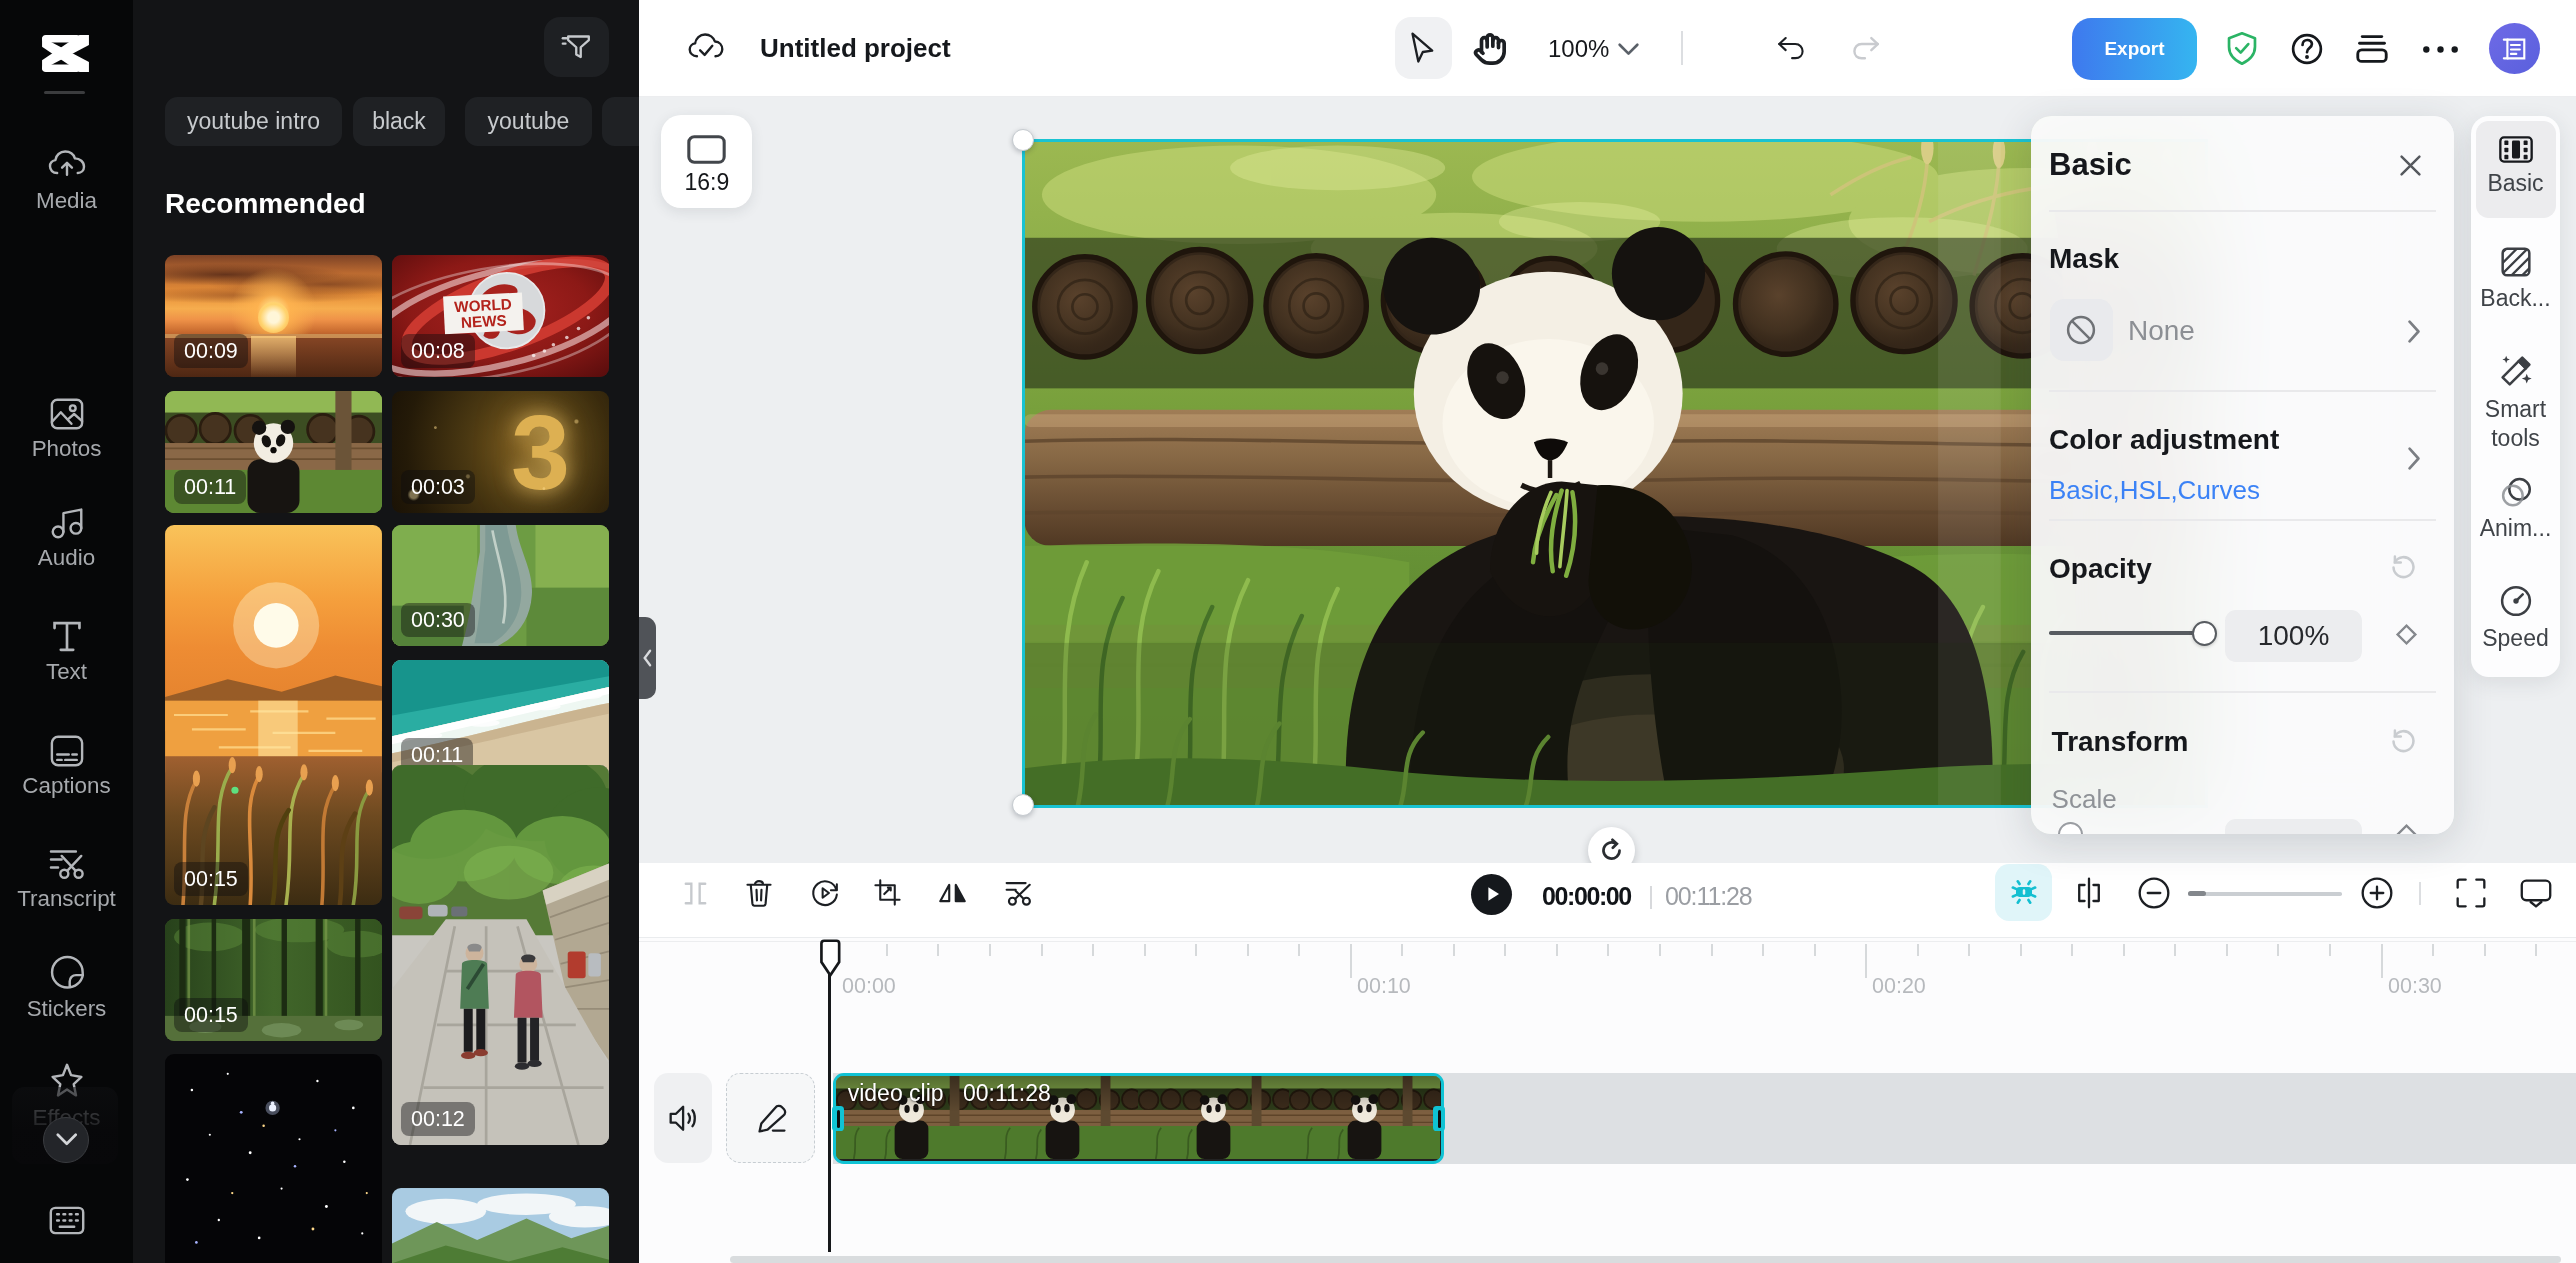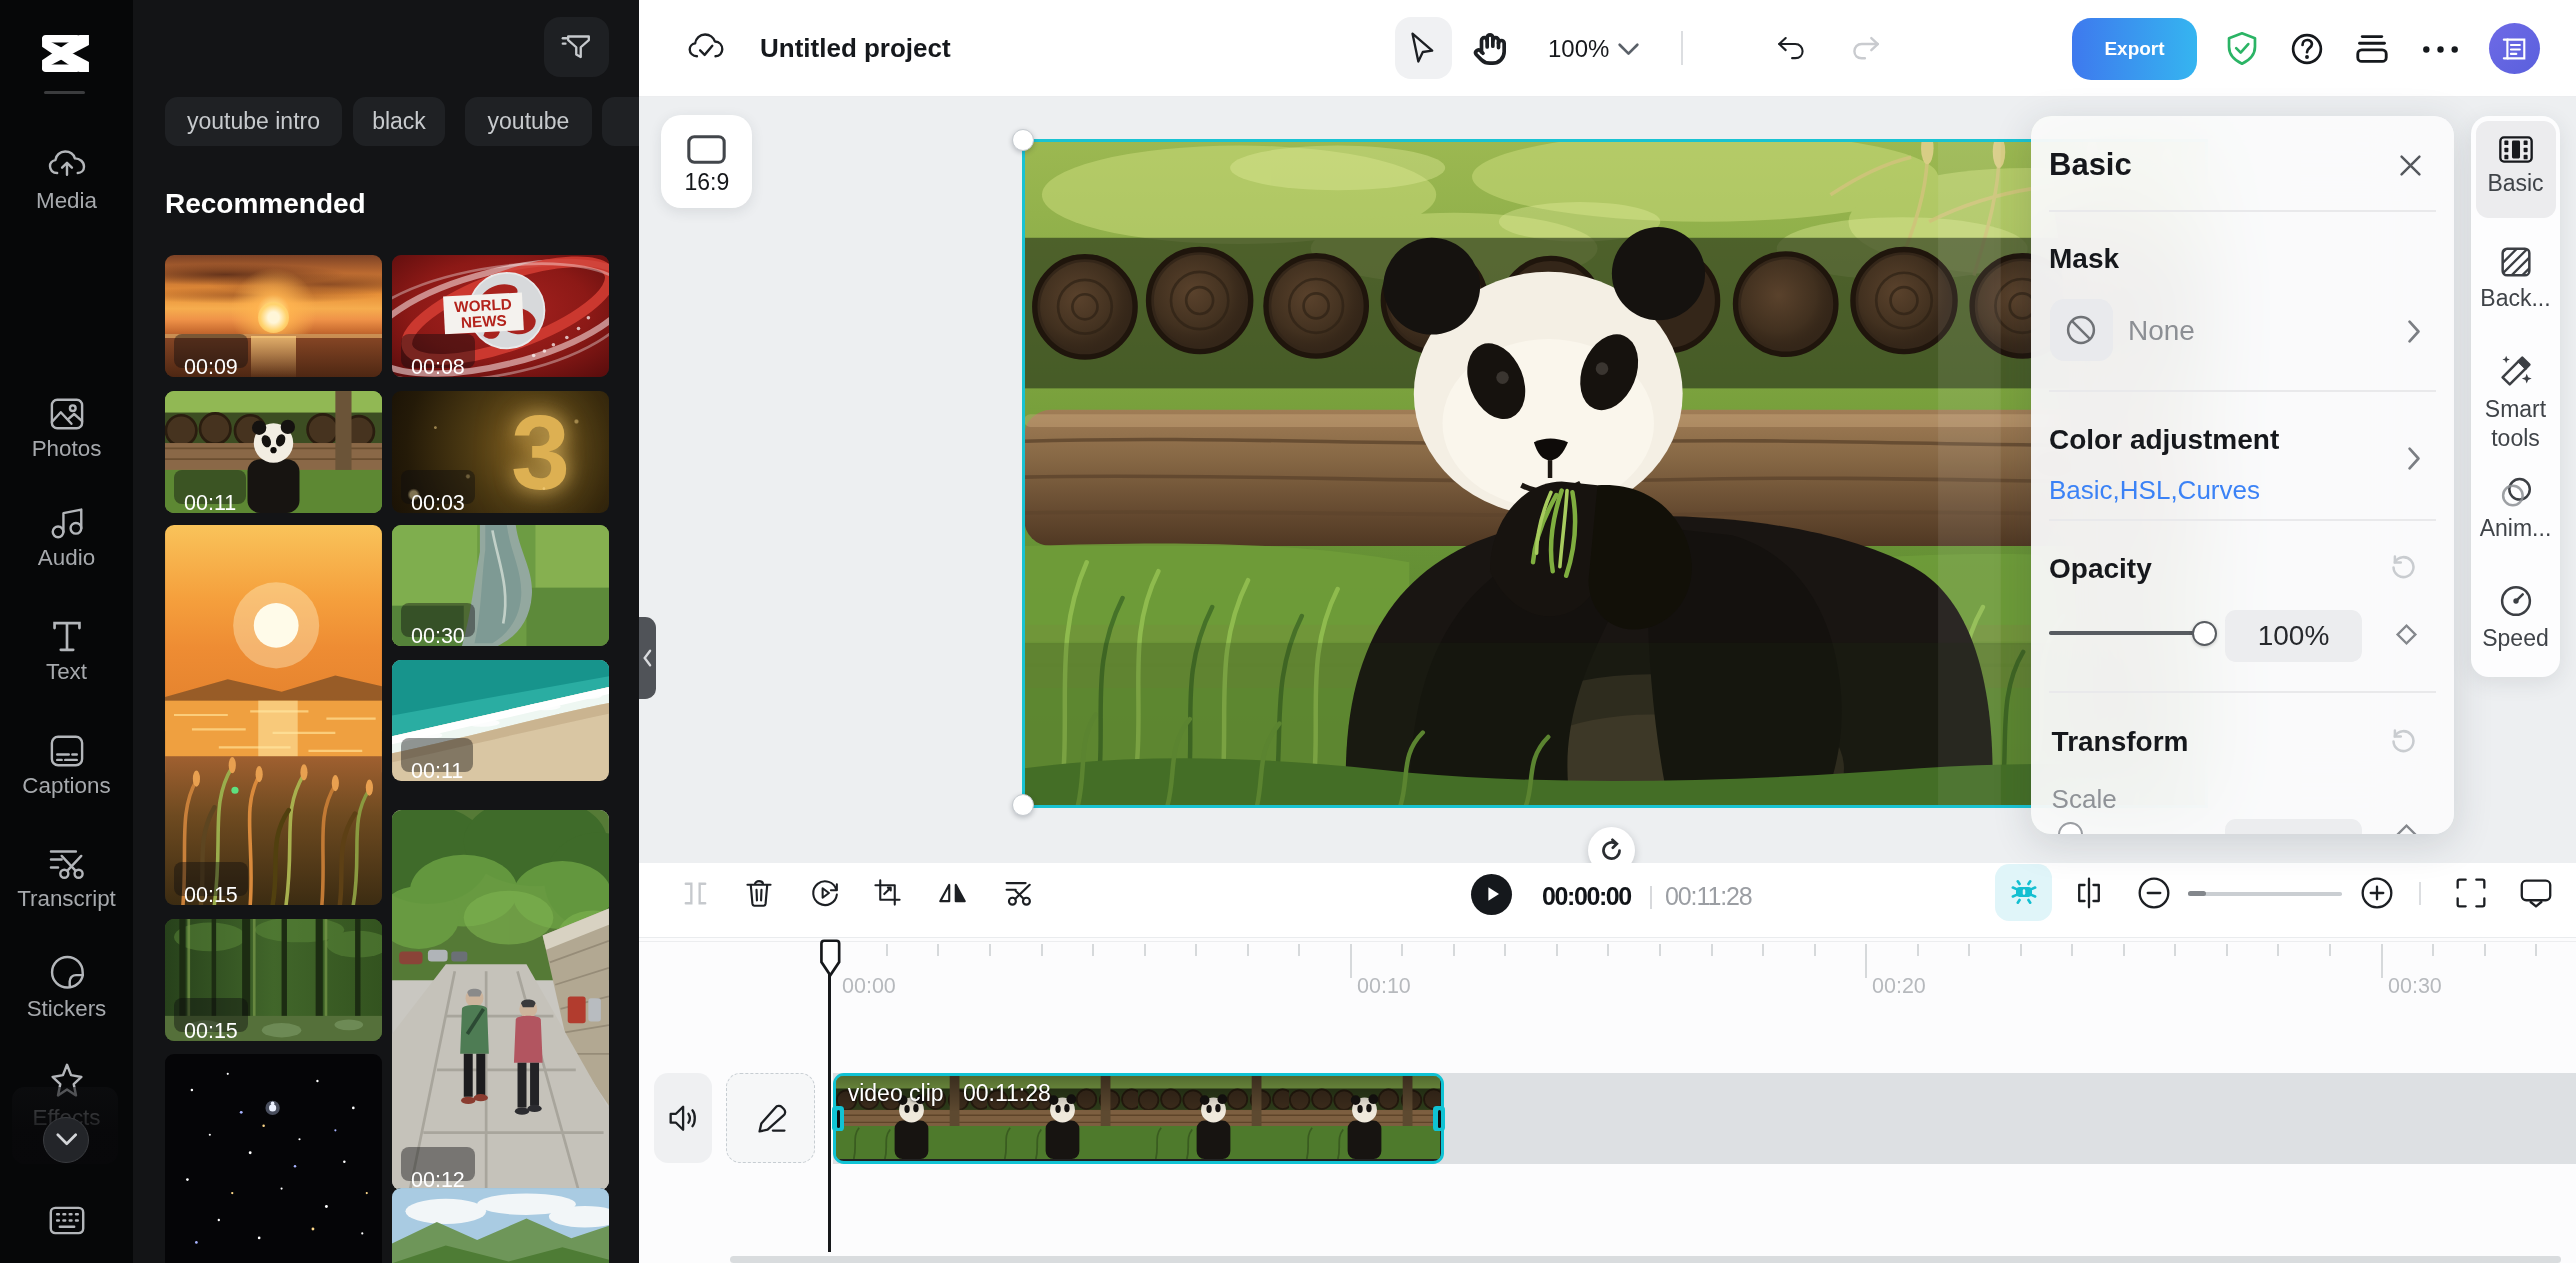--- a/index.html
+++ b/index.html
@@ -11,21 +11,21 @@
   
   #sb { position:absolute; left:0; top:0; width:133px; height:1264px; background:#060708; z-index:30; }
   .sbitem { position:absolute; left:0; width:133px; text-align:center; color:#a6a9ad; font-size:22.4px; }
   .sbitem svg { margin:0 auto; }
   .sblabel { margin-top:6.3px; }
 
   
   #mp { position:absolute; left:133px; top:0; width:506px; height:1264px; background:#131416; overflow:hidden; z-index:20; }
   .chip { position:absolute; top:97px; height:49px; background:#1f2124; border-radius:12.5px; color:#c7cacd; font-size:23px; line-height:49px; text-align:center; }
   .card { position:absolute; width:217px; border-radius:9px; overflow:hidden; background:#222; }
-  .badge { position:absolute; left:9px; bottom:9px; height:34px; line-height:34px; padding:16px 10px; background:rgba(12,12,14,.42); border-radius:8px; color:#fff; font-size:21.5px; }
+  .badge { position:absolute; left:9px; bottom:9px; height:34px; line-height:34px; padding:0 10px; background:rgba(12,12,14,.42); border-radius:8px; color:#fff; font-size:21.5px; }
 
   
   #tb { position:absolute; left:639px; top:0; width:1937px; height:97px; background:#fff; border-bottom:0.9px solid #ecedef; z-index:10; }
 
   
   #cv { position:absolute; left:639px; top:97px; width:1937px; height:766px; background:#edeff1; z-index:5; }
 
   
   #tl { position:absolute; left:639px; top:863px; width:1937px; height:401px; background:#fcfcfd; z-index:5; }
 
@@ -366,21 +366,21 @@
       <rect x="0" y="108" width="242" height="28" fill="#55703a"></rect>
       <g fill="#6d8a55">
           <ellipse cx="45" cy="120" rx="18" ry="7"></ellipse>
           <ellipse cx="130" cy="124" rx="22" ry="8"></ellipse>
           <ellipse cx="205" cy="118" rx="16" ry="6"></ellipse>
         </g>
     </svg>
     <div class="badge">00:15</div>
   </div>
 
-  <div class="card" style="left:259px; top:810px; height:380px;">
+  <div class="card" style="left:259px; top:765px; height:380px;">
     <svg width="217" height="380" viewBox="0 0 242 424">
       <rect width="242" height="424" fill="#c9c7c1"></rect>
       <rect width="242" height="190" fill="#557a36"></rect>
       <g fill="#3f6b2a">
           <ellipse cx="40" cy="50" rx="70" ry="55"></ellipse>
           <ellipse cx="160" cy="35" rx="80" ry="50"></ellipse>
           <ellipse cx="230" cy="80" rx="60" ry="55"></ellipse>
         </g>
       <g fill="#6da344" opacity=".8">
           <ellipse cx="80" cy="90" rx="60" ry="40"></ellipse>

